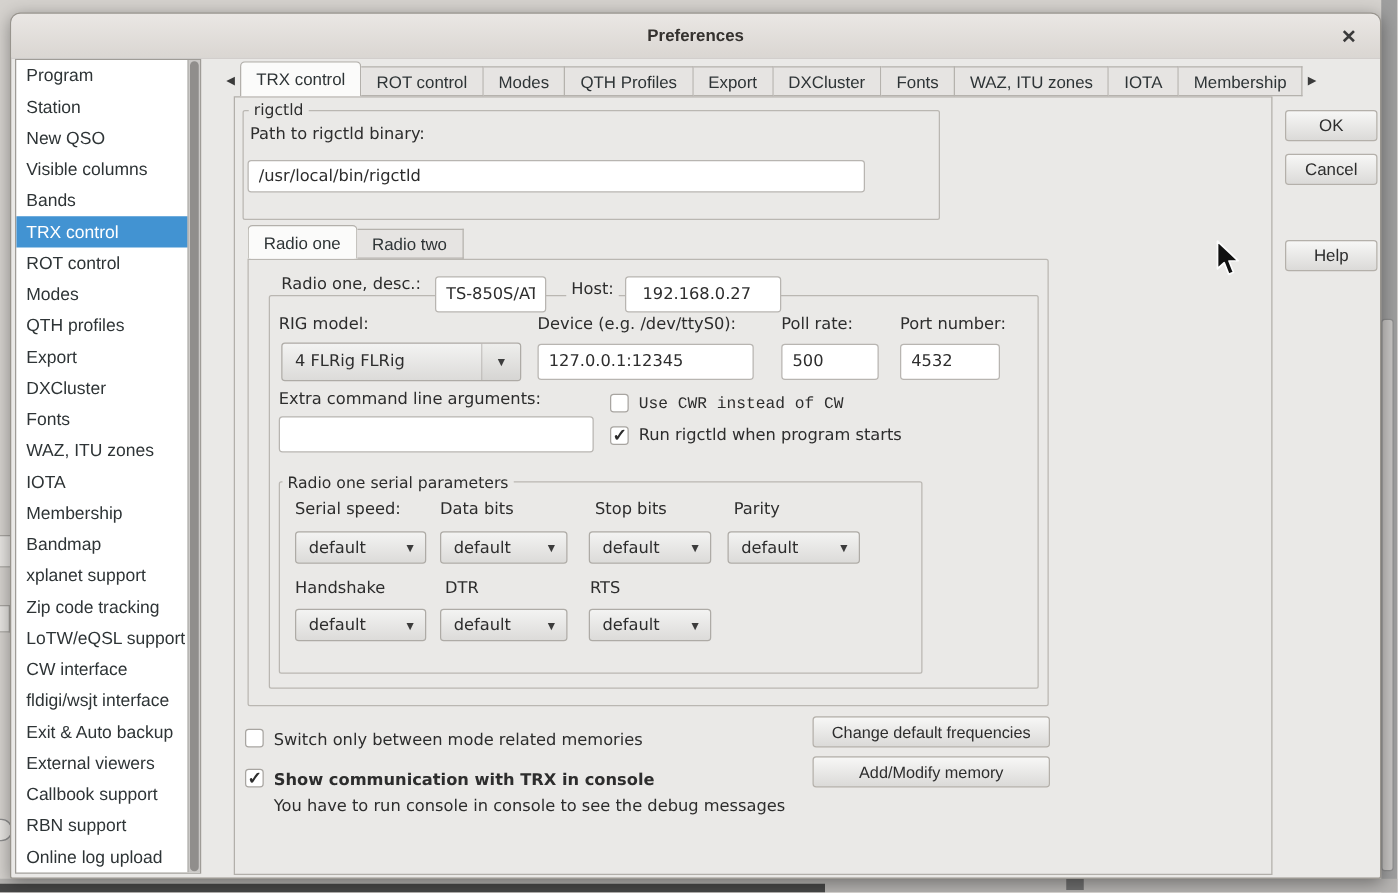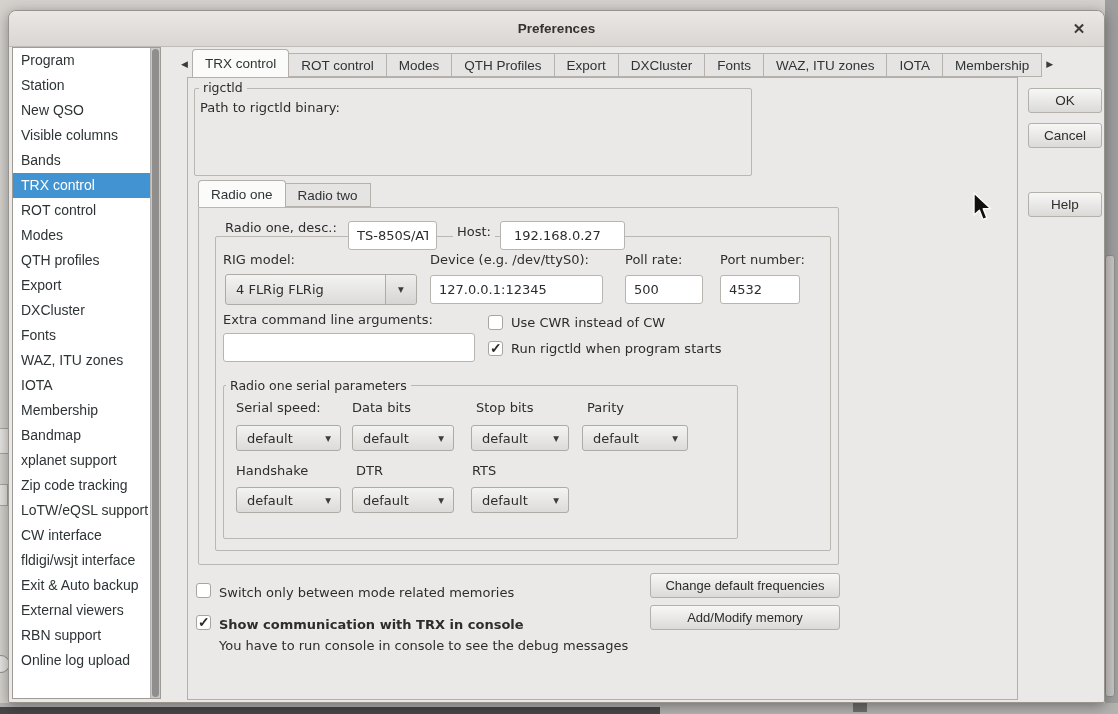--- a/index.html
+++ b/index.html
@@ -161,20 +161,21 @@
     <div class="side-item">IOTA</div>
     <div class="side-item">Membership</div>
     <div class="side-item">Bandmap</div>
     <div class="side-item">xplanet support</div>
     <div class="side-item">Zip code tracking</div>
     <div class="side-item">LoTW/eQSL support</div>
     <div class="side-item">CW interface</div>
     <div class="side-item">fldigi/wsjt interface</div>
     <div class="side-item">Exit &amp; Auto backup</div>
     <div class="side-item">External viewers</div>
+    <div class="side-item">Callbook support</div>
     <div class="side-item">RBN support</div>
     <div class="side-item">Online log upload</div>
     <div class="side-scroll">
       <div class="side-thumb"></div>
     </div>
   </div>
 
   <div class="tabstrip">
     <div class="tab-arrow">◀</div>
     <div class="tab active first">TRX control</div>
@@ -189,20 +190,21 @@
     <div class="tab">Membership</div>
     <div class="tab-arrow">▶</div>
   </div>
 
   <div class="panel">
 
     <div class="group" style="left:6px;top:10px;width:558px;height:88px;">
       <span class="legend" style="left:4px;top:-9px;">rigctld</span>
     </div>
     <div class="lbl" style="left:12px;top:22px;">Path to rigctld binary:</div>
+    <input class="input" style="left: 10px; top: 50px; width: 494px; height: 26px;" value="/usr/local/bin/rigctld">
 
     <div style="position:absolute;left:10px;top:102px;height:27px;display:flex;align-items:flex-end;z-index:3;">
       <div class="tab active first" style="height:27px;line-height:27px;">Radio one</div>
       <div class="tab">Radio two</div>
     </div>
 
     <div class="group" style="left:10px;top:129px;width:641px;height:358px;border-radius:0 2px 2px 2px;padding-left:13px;">
 
       <div class="group" style="left:16px;top:28px;width:616px;height:315px;"></div>
       <span class="legend" style="left:22px;top:12px;font-size:13px;">Radio one, desc.:</span>
@@ -222,21 +224,21 @@
       <div class="lbl" style="left:426px;top:44px;">Poll rate:</div>
       <input class="input" style="left: 426px; top: 67px; width: 78px; height: 29px;" value="500">
 
       <div class="lbl" style="left:521px;top:44px;">Port number:</div>
       <input class="input" style="left: 521px; top: 67px; width: 80px; height: 29px;" value="4532">
 
       <div class="lbl" style="left:24px;top:104px;">Extra command line arguments:</div>
       <input class="input" style="left: 24px; top: 125px; width: 252px; height: 29px;" value="">
 
       <div class="checkbox" style="left:289px;top:107px;"></div>
-      <div class="lbl" style="left:312px;top:107px;">Use CWR instead of CW</div>
+      <div class="lbl" style="left:312px;top:107px;font-family:Liberation Mono, monospace;">Use CWR instead of CW</div>
 
       <div class="checkbox checked" style="left:289px;top:133px;"></div>
       <div class="lbl" style="left:312px;top:133px;">Run rigctld when program starts</div>
 
       <div class="group" style="left:24px;top:177px;width:515px;height:154px;">
         <span class="legend" style="left:2px;top:-8px;">Radio one serial parameters</span>
 
         <div class="lbl" style="left:12px;top:14px;">Serial speed:</div>
         <div class="lbl" style="left:128px;top:14px;">Data bits</div>
         <div class="lbl" style="left:252px;top:14px;">Stop bits</div>

